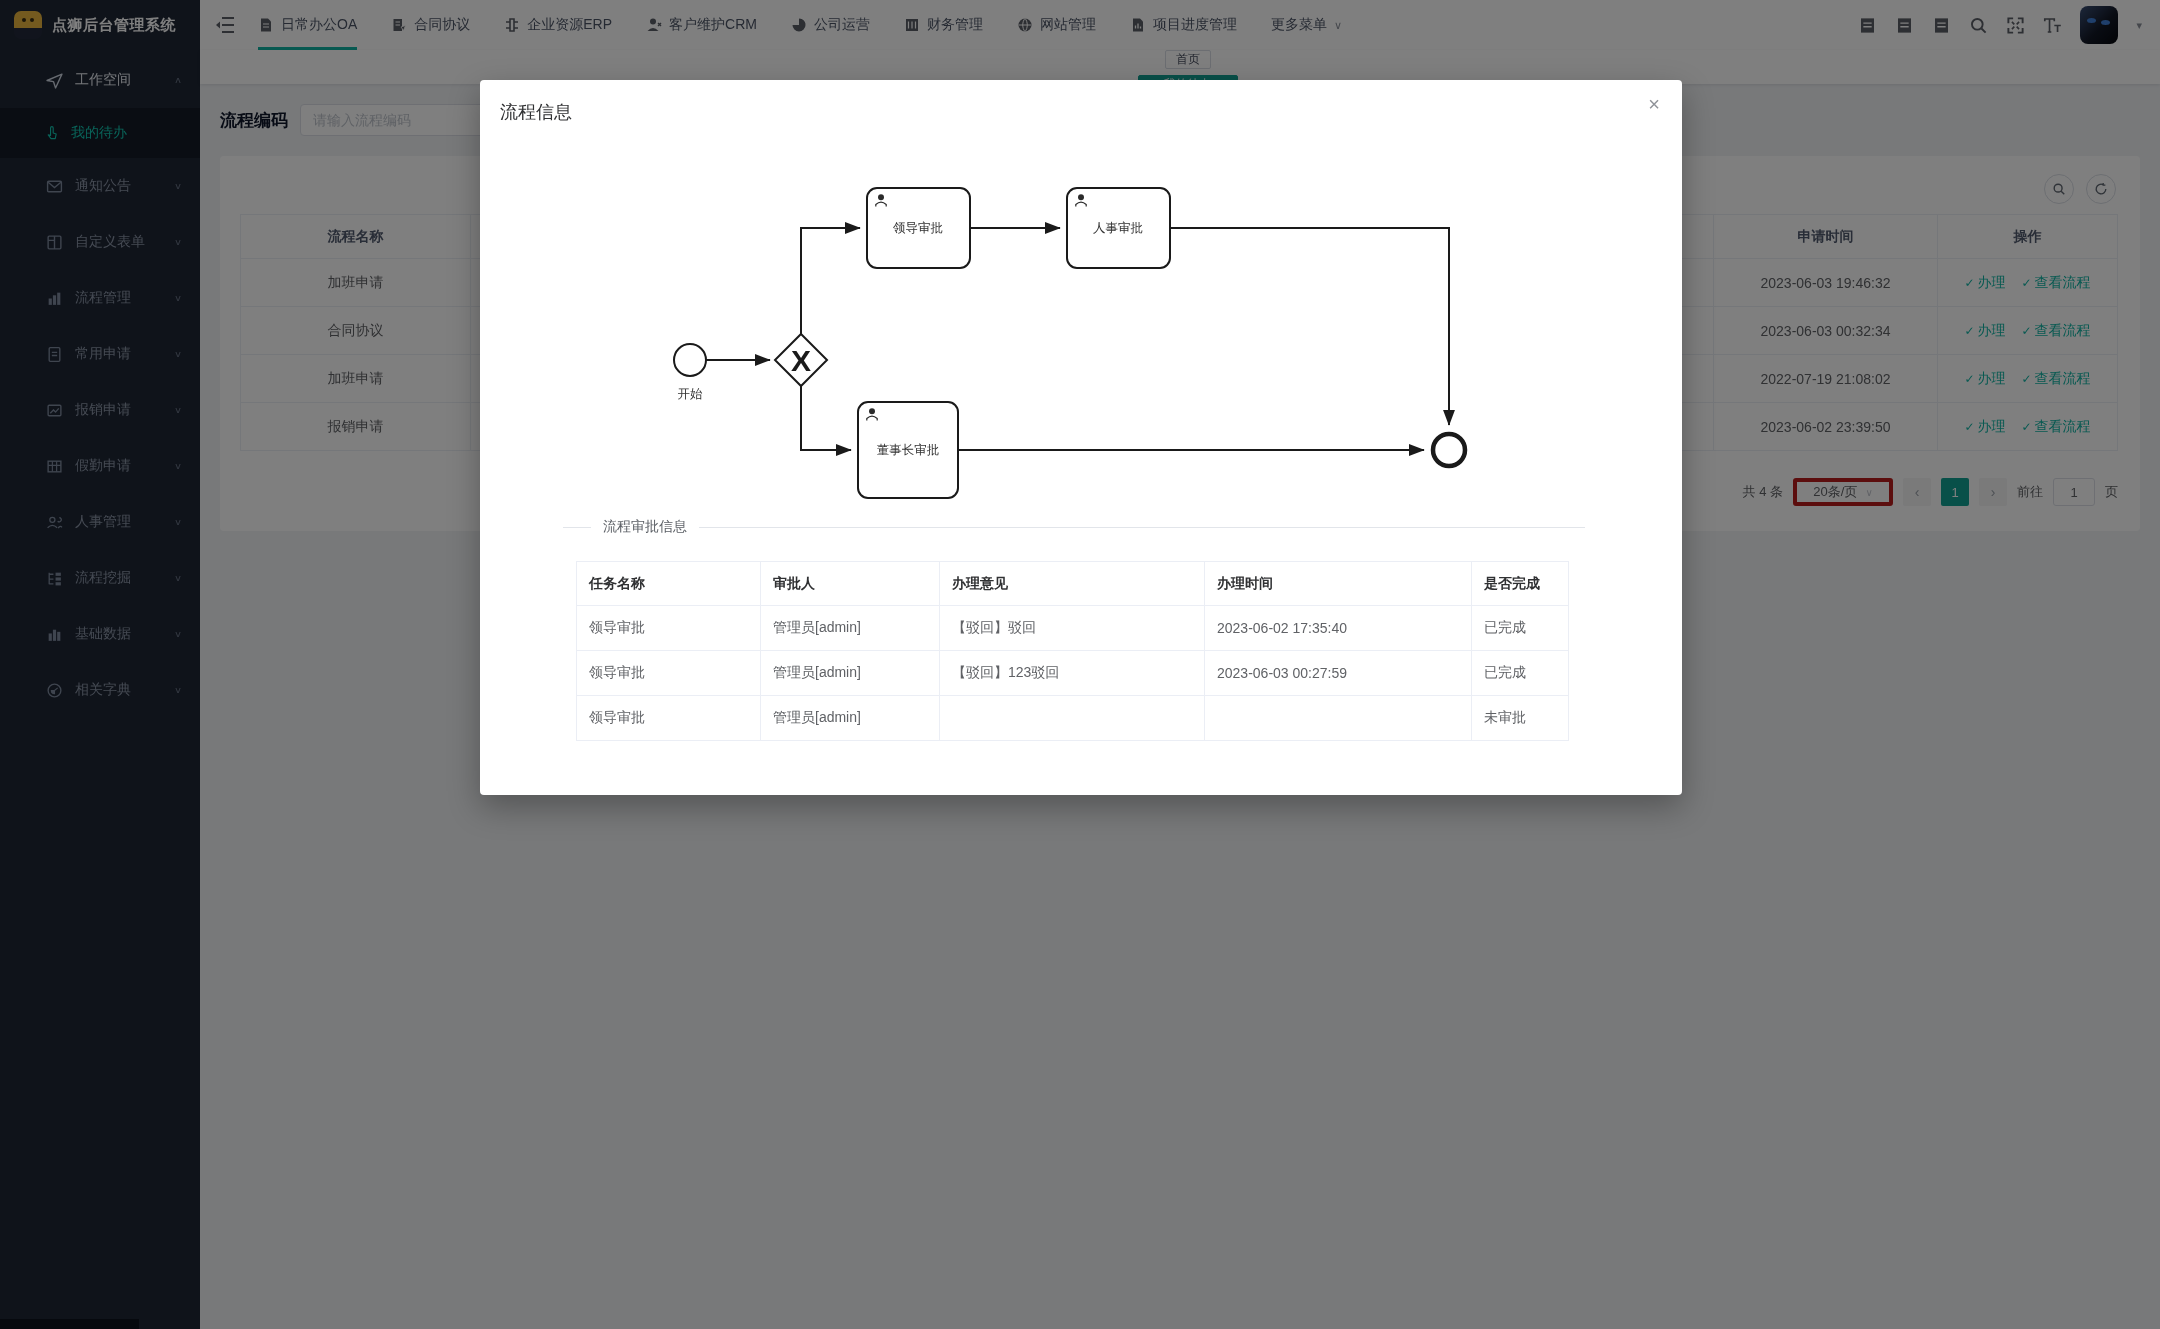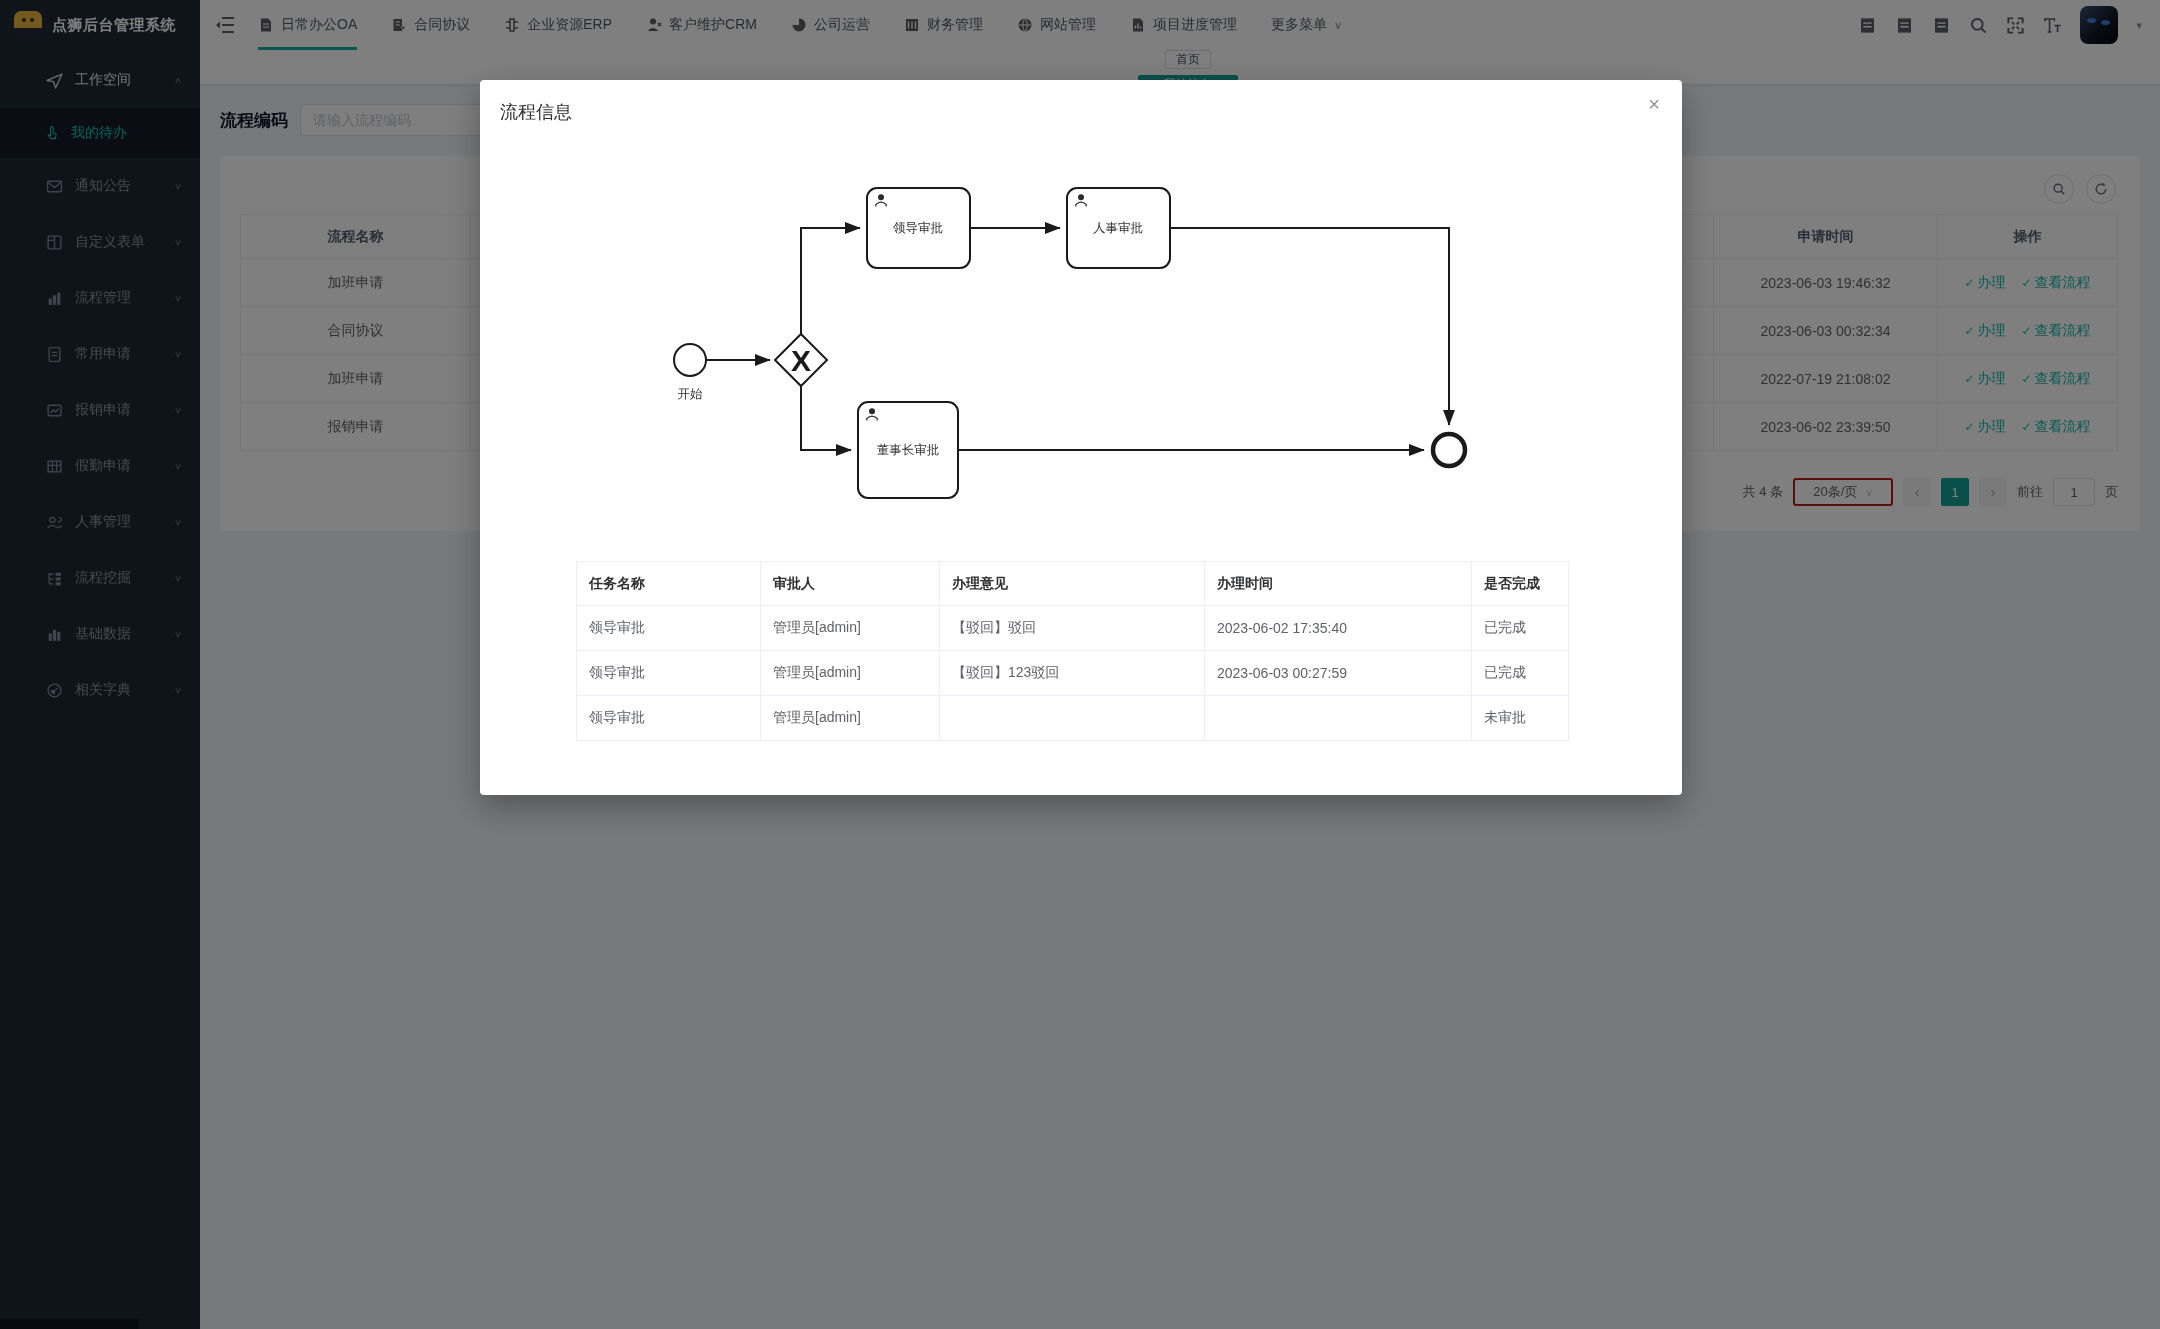--- a/index.html
+++ b/index.html
@@ -64,21 +64,21 @@
   .bg-table th, .bg-table td { border:1px solid #ebeef5; text-align:center; }
   .bg-table th { height:44px; color:#515a6e; font-weight:bold; }
   .bg-table td { height:48px; color:#606266; }
   .bg-table .c-name { width:230px; }
   .bg-table .c-time { width:224px; }
   .bg-table .c-op  { width:180px; }
   .op-links { display:flex; justify-content:center; gap:16px; }
   .op-link { color:#10b3a3; font-size:14px; display:inline-flex; align-items:center; gap:3px; cursor:pointer; white-space:nowrap; }
   .op-link .chk { font-size:12px; }
   .pagination { position:absolute; top:322px; right:22px; display:flex; align-items:center; gap:10px; font-size:13px; color:#606266; }
-  .pg-size { width:100px; height:28px; border:2px solid #b91c1c; border-radius:3px; background:#fff; display:flex; align-items:center; justify-content:center; gap:8px; cursor:pointer; }
+  .pg-size { width:100px; height:28px; border:4px solid #b91c1c; border-radius:3px; background:#fff; display:flex; align-items:center; justify-content:center; gap:8px; cursor:pointer; }
   .pg-size .pg-caret { color:#c0c4cc; font-size:10px; }
   .pg-btn { width:28px; height:28px; border:none; background:#f4f4f5; color:#9aa0a8; border-radius:2px; font-size:14px; display:flex; align-items:center; justify-content:center; cursor:pointer; }
   .pg-page { width:28px; height:28px; border:none; background:#10a192; color:#fff; border-radius:2px; font-size:13px; display:flex; align-items:center; justify-content:center; cursor:pointer; }
   .pg-input { width:42px; height:28px; border:1px solid #dcdfe6; border-radius:3px; text-align:center; font-size:13px; color:#606266; outline:none; background:#fff; }
 
   
   .mask { position:absolute; inset:0; background:rgba(0,0,0,0.5); z-index:10; }
   .modal { position:absolute; left:480px; top:80px; width:1202px; height:715px; background:#fff; border-radius:4px; z-index:20; box-shadow:0 12px 32px rgba(0,0,0,.3); }
   .modal-title { position:absolute; left:20px; top:20px; font-size:18px; color:#303133; }
   .modal-close { position:absolute; right:22px; top:14px; font-size:20px; color:#909399; cursor:pointer; line-height:1; }
@@ -529,20 +529,25 @@
 
       <rect x="378" y="322" width="100" height="96" rx="10" fill="#fff" stroke="#1a1a1a" stroke-width="2"></rect>
       <use href="#user-ic" x="385" y="327"></use>
       <text x="428" y="374" font-size="12.5" fill="#333" text-anchor="middle">董事长审批</text>
 
       <line x1="478" y1="370" x2="944" y2="370" stroke="#1a1a1a" stroke-width="2" marker-end="url(#arr)"></line>
 
       <circle cx="969" cy="370" r="16" fill="#fff" stroke="#1a1a1a" stroke-width="4.5"></circle>
     </svg>
 
+    <div class="divider">
+      <span class="dl short"></span>
+      <span class="divider-text">流程审批信息</span>
+      <span class="dl long"></span>
+    </div>
 
     <table class="modal-table">
       <thead>
         <tr>
           <th class="mc0">任务名称</th>
           <th class="mc1">审批人</th>
           <th class="mc2">办理意见</th>
           <th class="mc3">办理时间</th>
           <th class="mc4">是否完成</th>
         </tr>

